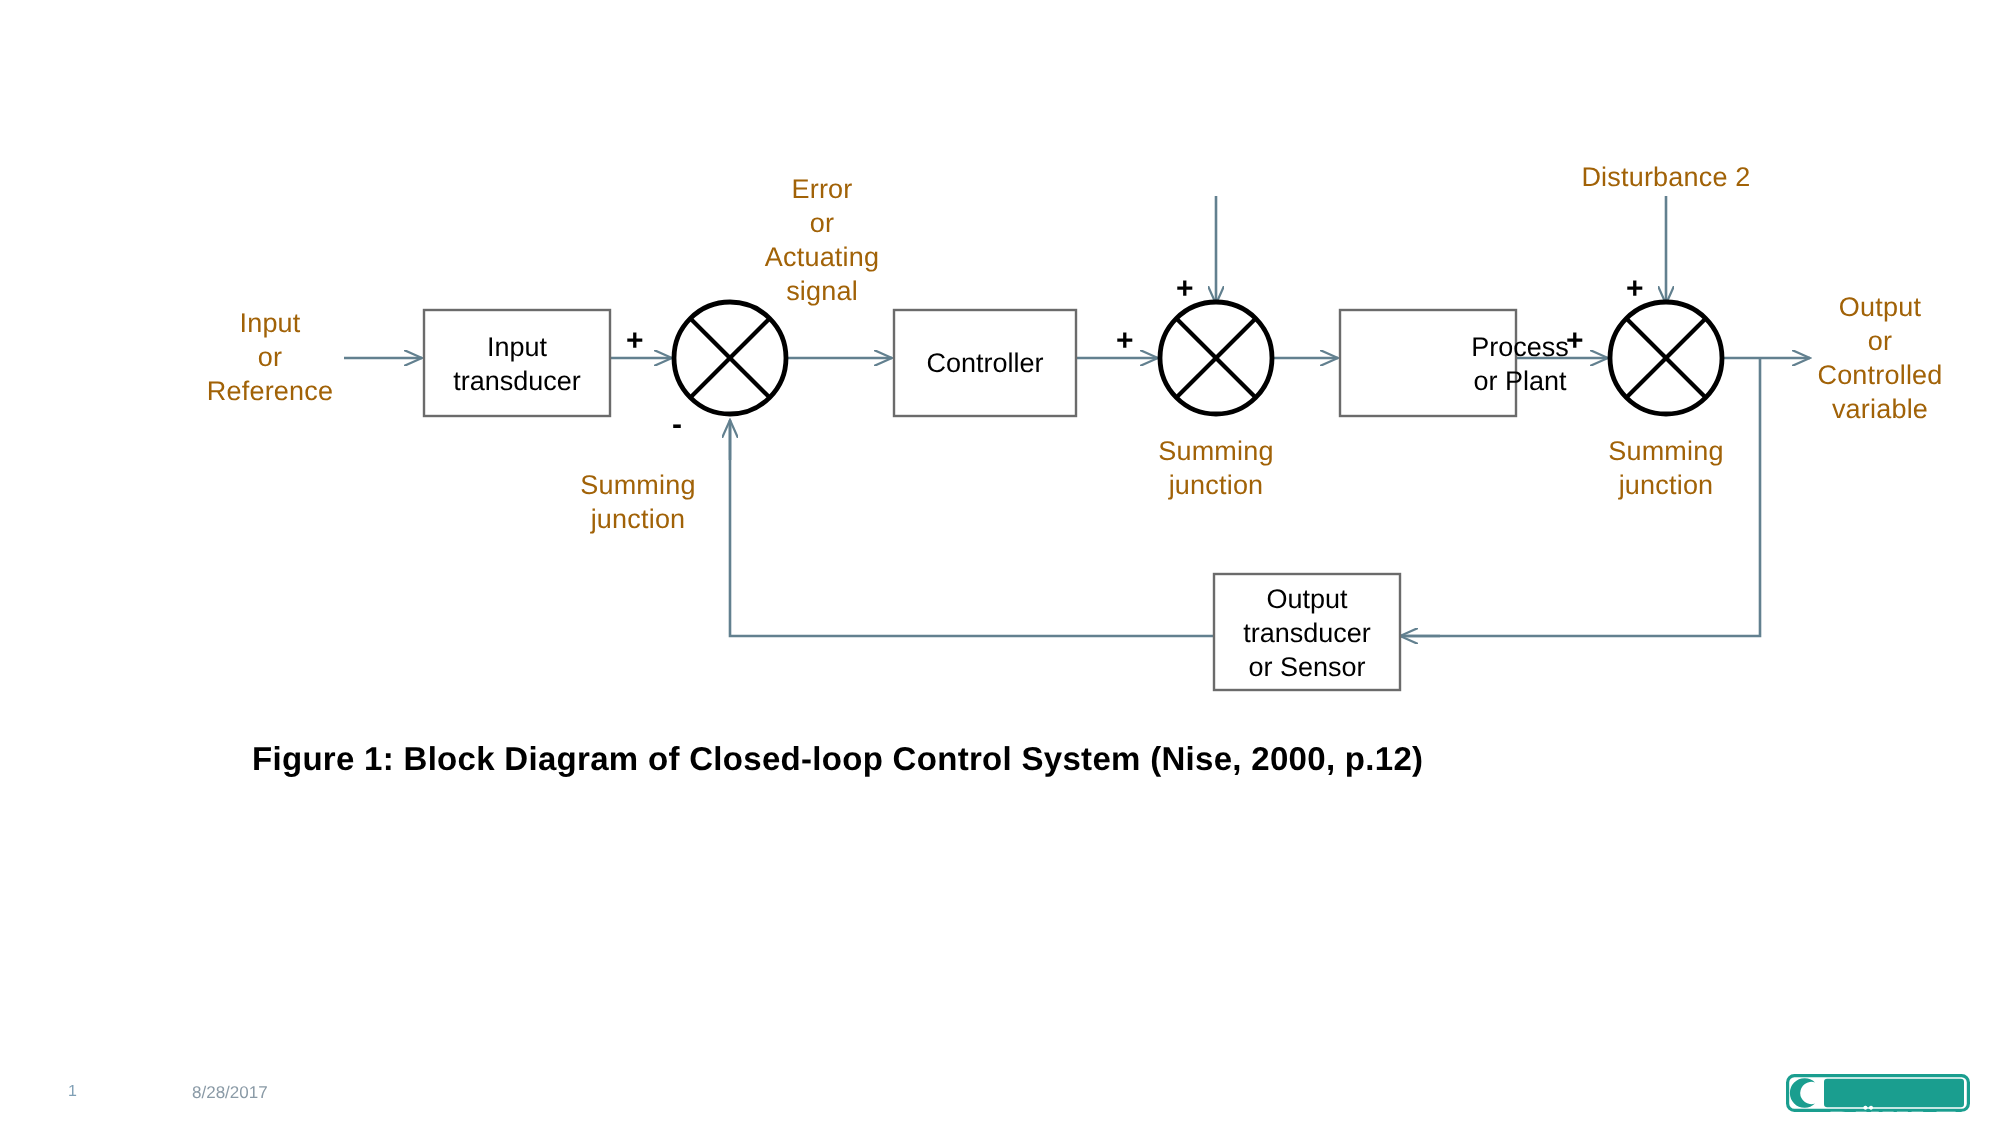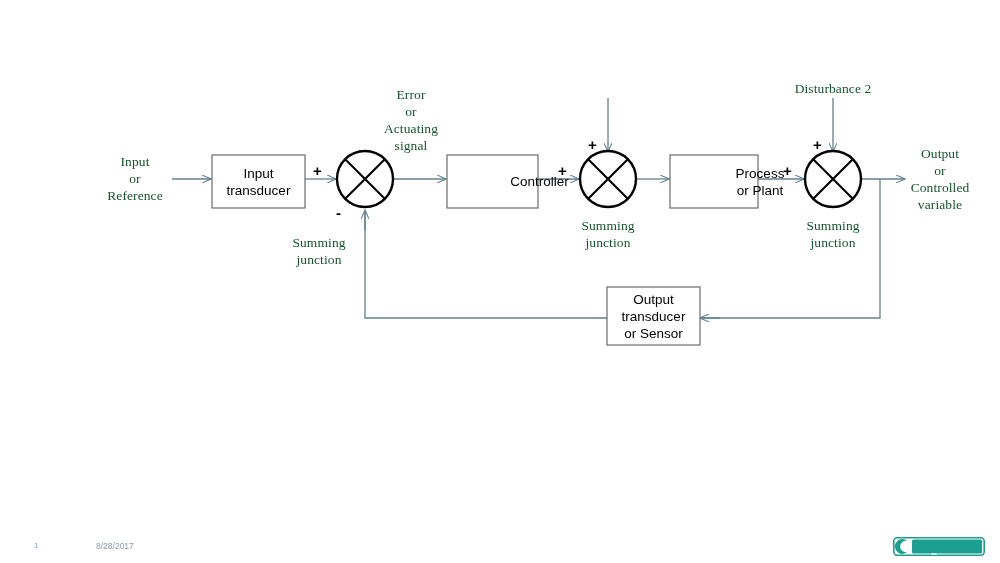--- a/index.html
+++ b/index.html
@@ -19,22 +19,22 @@
   }
   .diagram-layer {
     position: absolute;
     left: 0;
     top: 0;
     width: 1000px;
     height: 563px;
   }
   .lbl {
     position: absolute;
-    color: #14532d;
-    font-family: Liberation Serif, serif;
+    color: #a16207;
+    font-family: Liberation Sans, sans-serif;
     font-size: 13.5px;
     line-height: 17px;
     text-align: center;
     white-space: pre-line;
     letter-spacing: 0.1px;
   }
   .sign {
     position: absolute;
     color: #000000;
     font-family: "Liberation Sans", sans-serif;
@@ -184,38 +184,39 @@
 
   <div class="lbl" style="left:561px; top:217px; width:94px;">Summing
 junction</div>
 
   <div class="lbl" style="left:786px; top:217px; width:94px;">Summing
 junction</div>
 
   <div class="block-text" style="left:212px; top:155px; width:93px; height:53px;">Input
 transducer</div>
 
-  <div class="block-text" style="left:447px; top:155px; width:91px; height:53px;margin-left:47px;">Controller</div>
+  <div class="block-text" style="left:447px; top:155px; width:91px; height:53px;">Controller</div>
 
   <div class="block-text" style="left:670px; top:155px; width:88px; height:53px;padding-left:46px;">Process
 or Plant</div>
 
   <div class="block-text" style="left:607px; top:287px; width:93px; height:58px;">Output
 transducer
 or Sensor</div>
 
   <div class="sign" style="left:313px; top:163px;">+</div>
   <div class="sign" style="left:336px; top:205px;">-</div>
 
   <div class="sign" style="left:558px; top:163px;">+</div>
   <div class="sign" style="left:588px; top:137px;">+</div>
 
   <div class="sign" style="left:783px; top:163px;">+</div>
   <div class="sign" style="left:813px; top:137px;">+</div>
 
+  <div class="caption">Figure 1: Block Diagram of Closed-loop Control System (Nise, 2000, p.12)</div>
 
   <div class="footer-num">1</div>
   <div class="footer-date">8/28/2017</div>
 
   <div class="logo">
     <svg width="92" height="19" viewBox="0 0 92 19" xmlns="http://www.w3.org/2000/svg">
       <rect x="0.8" y="0.8" width="90.4" height="17.4" rx="3.4" ry="3.4" fill="none" stroke="#1a9e8f" stroke-width="1.6"></rect>
       <path d="M14.5,4.2 A5.6,5.6 0 1 0 14.5,14.8 A7.4,7.4 0 1 1 14.5,4.2 Z" fill="#1a9e8f"></path>
       <rect x="19" y="2.4" width="70" height="14.2" rx="1.6" ry="1.6" fill="#1a9e8f"></rect>
     </svg>

